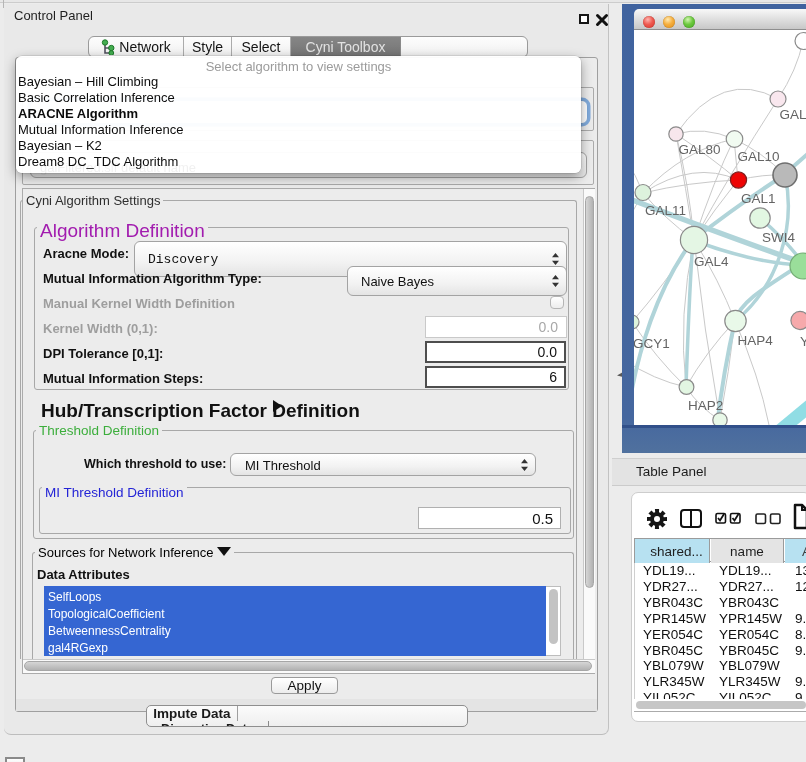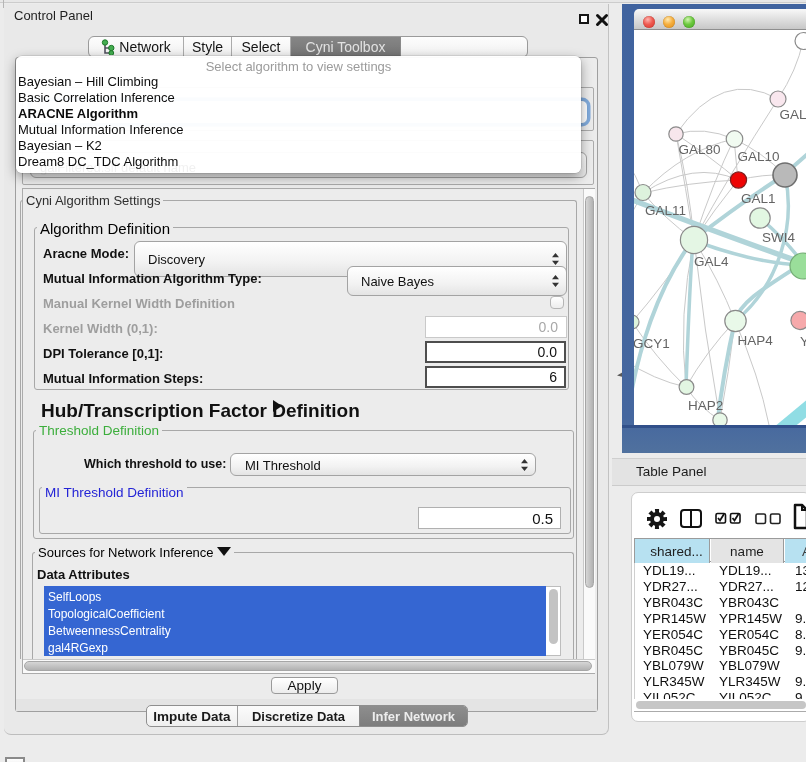--- a/index.html
+++ b/index.html
@@ -58,24 +58,24 @@
   <div class="abs" style="left:583px;top:189px;width:12px;height:470px;background:#fafafa;border-left:1px solid #c9c9c9;"></div>
   <div class="abs" style="left:584.5px;top:196px;width:9px;height:392px;border-radius:5px;background:linear-gradient(90deg,#d6d6d6,#b2b2b2);border:1px solid #a6a6a6;"></div>
 
   <div class="abs" style="left:23px;top:659px;width:572px;height:14px;background:#fafafa;border-top:1px solid #c9c9c9;"></div>
   <div class="abs" style="left:24px;top:661px;width:568px;height:10px;border-radius:5px;background:linear-gradient(180deg,#d6d6d6,#b2b2b2);border:1px solid #a6a6a6;"></div>
 
   <div class="fieldset" style="left:20px;top:200px;width:557px;height:459px;border-radius:3px 3px 0 0;border-bottom:none;"></div>
   <div class="legend" style="left:23px;top:193px;color:#2f2f2f;">Cyni Algorithm Settings</div>
 
   <div class="fieldset" style="left:34px;top:227px;width:535px;height:163px;"></div>
-  <div class="legend" style="left:37px;top:220px;color:#000000;font-size:15px;">Algorithm Definition</div>
+  <div class="legend" style="left:37px;top:220px;color:#a21caf;font-size:19px;">Algorithm Definition</div>
 
   <div class="lbl" style="left:43px;top:246px;">Aracne Mode:</div>
-  <div class="combo" style="left:134px;top:241px;width:433px;height:36px;">
+  <div class="combo" style="left:134px;top:241px;width:433px;height:36px;font-family:Liberation Mono, monospace;">
     <span class="ctext">Discovery</span>
     <svg class="arr" width="9" height="14" viewBox="0 0 9 14">
         <path d="M4.5 1 L8 5.2 L1 5.2 Z M4.5 13 L8 8.8 L1 8.8 Z" fill="#333"></path>
       </svg>
   </div>
 
   <div class="lbl" style="left:43px;top:271px;">Mutual Information Algorithm Type:</div>
   <div class="combo" style="left:347px;top:266px;width:220px;height:30px;">
     <span class="ctext">Naive Bayes</span>
     <svg class="arr" width="9" height="14" viewBox="0 0 9 14">
@@ -138,21 +138,21 @@
   <div class="abs" style="left:40px;top:160px;font-size:13px;color:rgba(40,40,40,0.07);">galFiltered.sif default name</div>
   <div class="abs" style="left:18px;top:73.5px;font-size:13px;color:#0c0c0c;line-height:16px;white-space:pre;">Bayesian – Hill Climbing
 Basic Correlation Inference
 <b>ARACNE Algorithm</b>
 Mutual Information Inference
 Bayesian – K2
 Dream8 DC_TDC Algorithm</div>
 
   <div class="abs" style="left:271px;top:677px;width:67px;height:17px;border:1px solid #9a9a9a;border-radius:4px;background:linear-gradient(180deg,#ffffff,#ececec);display:flex;align-items:center;justify-content:center;font-size:13.5px;color:#111;text-align:center;">Apply</div>
 
-  <div class="abs" style="left:146px;top:705px;width:322px;height:22px;border:1px solid #8f8f8f;border-radius:5px;background:linear-gradient(180deg,#fbfbfb,#efefef);overflow:hidden;display:flex;">
+  <div class="abs" style="left:146px;top:705px;width:322px;height:22px;border:1px solid #8f8f8f;border-radius:5px;background:linear-gradient(180deg,#fbfbfb,#efefef);overflow:hidden;display:flex;flex-direction:column;">
     <div style="width:91px;display:flex;align-items:center;justify-content:center;border-right:1px solid #9f9f9f;font-size:13.5px;font-weight:bold;color:#1a1a1a;">Impute Data</div>
     <div style="width:122px;display:flex;align-items:center;justify-content:center;border-right:1px solid #8a8a8a;font-size:13px;font-weight:bold;color:#1a1a1a;">Discretize Data</div>
     <div style="flex:1;display:flex;align-items:center;justify-content:center;font-size:13px;font-weight:bold;color:#ededed;background:linear-gradient(180deg,#8e8e8e,#7d7d7d);">Infer Network</div>
   </div>
 
   <div class="abs" style="left:5px;top:757px;width:20px;height:16px;border:2px solid #8a8a8a;background:linear-gradient(180deg,#ffffff,#dddddd);"></div>
 
   <svg class="abs" style="left:617px;top:372px;" width="6" height="8" viewBox="0 0 6 8">
       <path d="M6 0 L6 5 L0 3.4 Z" fill="#5a5a5a"></path>
     </svg>

